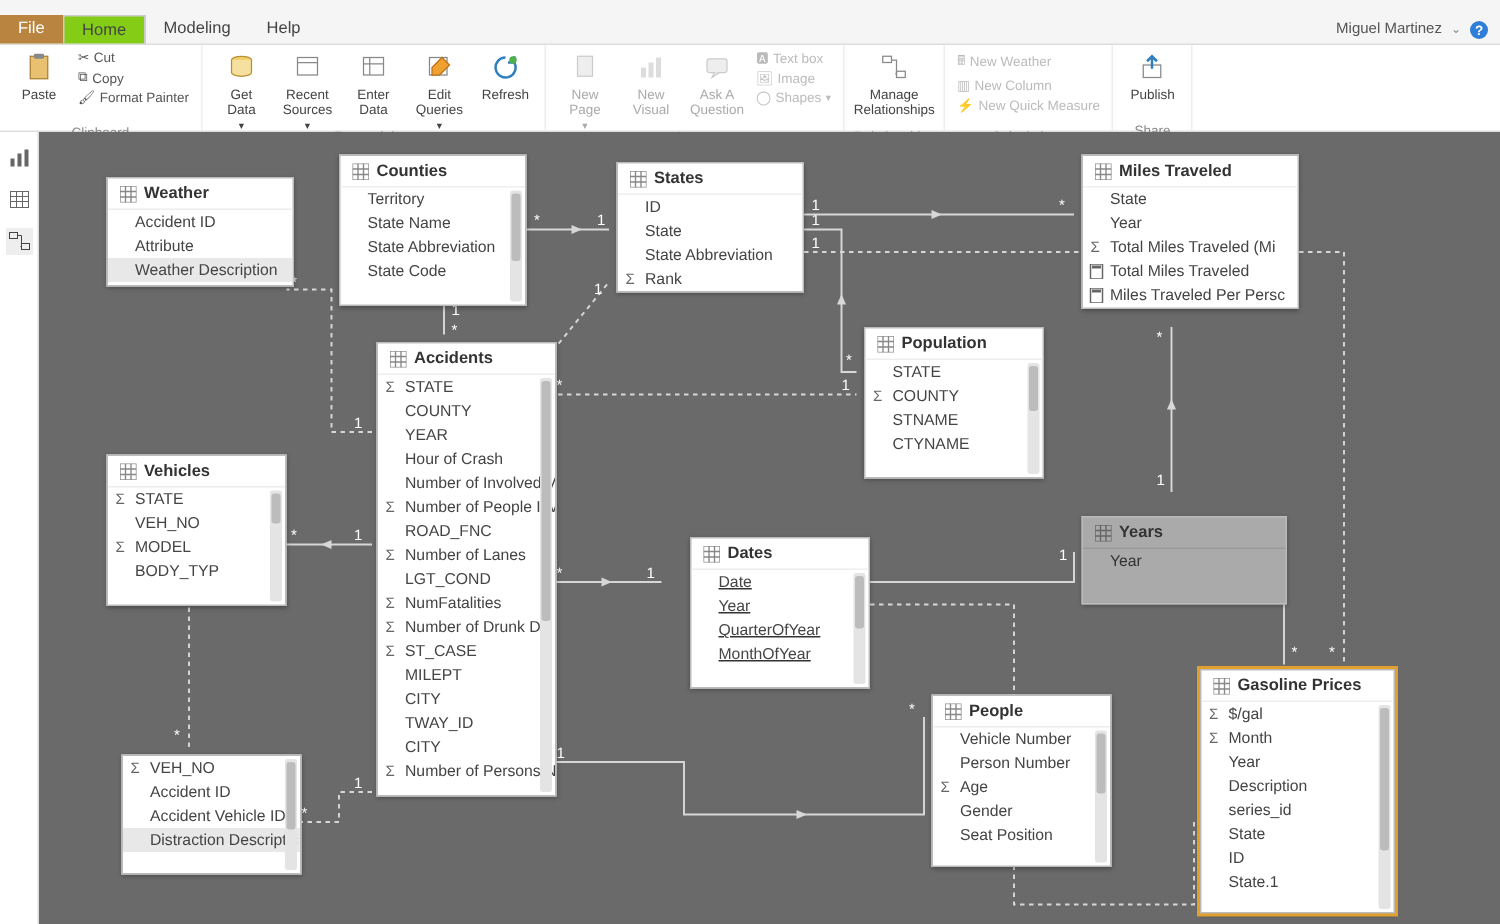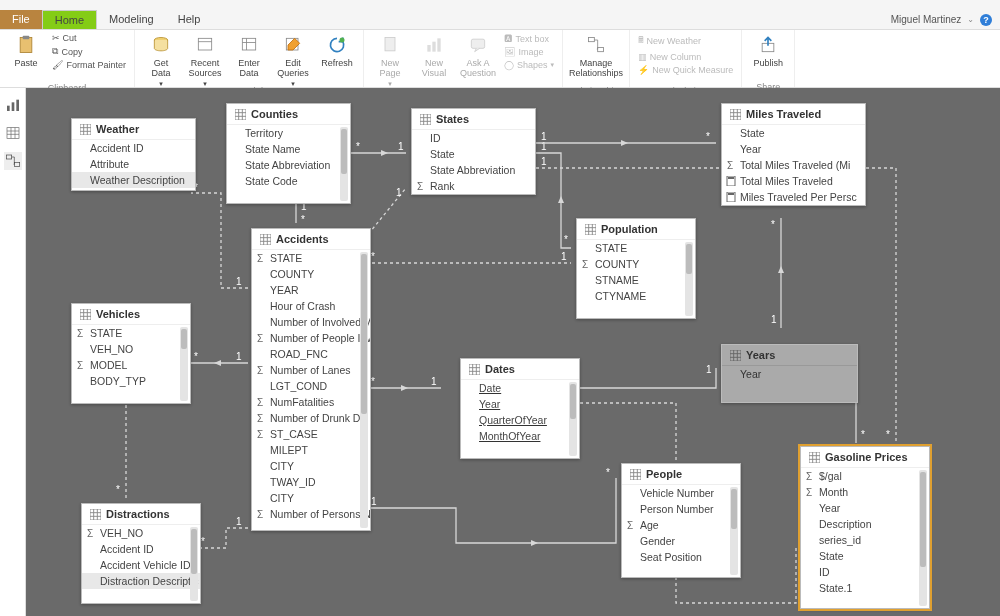--- a/index.html
+++ b/index.html
@@ -606,27 +606,20 @@
           </div>
         <div class="row">Gender</div>
         <div class="row">Seat Position</div>
         <div class="scroll">
             <div class="thumb" style="top:2px;height:40px;"></div>
           </div>
       </div>
     </div>
 
     <div class="entity" style="left:55px; top:415px; width:118px;">
-      <div class="ehdr">
-          <svg class="tblicon" viewBox="0 0 12 12">
-            <rect x="0" y="0" width="12" height="12" fill="none" stroke="#888"></rect>
-            <path d="M0 4h12M0 8h12M4 0v12M8 0v12" stroke="#888"></path>
-          </svg>
-          <span>Distractions</span>
-        </div>
       <div class="ebody" style="height:78px;">
         <div class="row">
             <span class="sigma">Σ</span>
             <span>VEH_NO</span>
           </div>
         <div class="row">Accident ID</div>
         <div class="row">Accident Vehicle ID</div>
         <div class="row hl">Distraction Descriptic</div>
         <div class="scroll">
             <div class="thumb" style="top:2px;height:45px;"></div>

